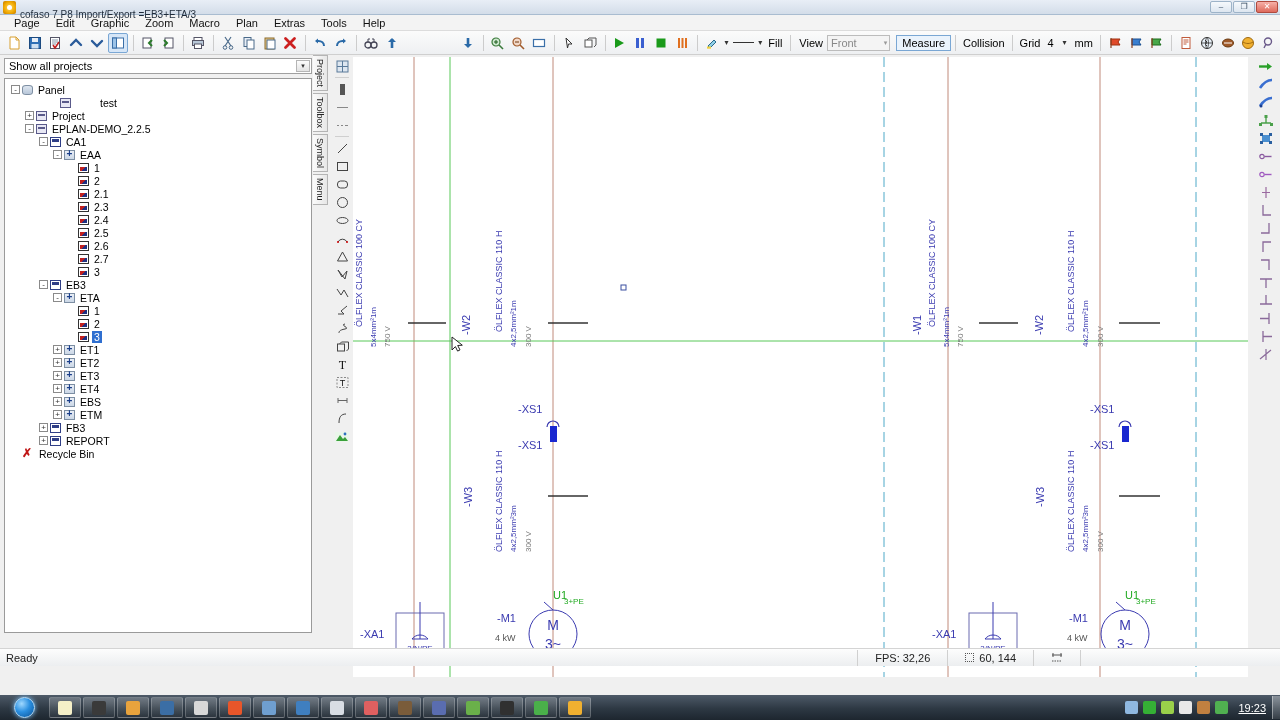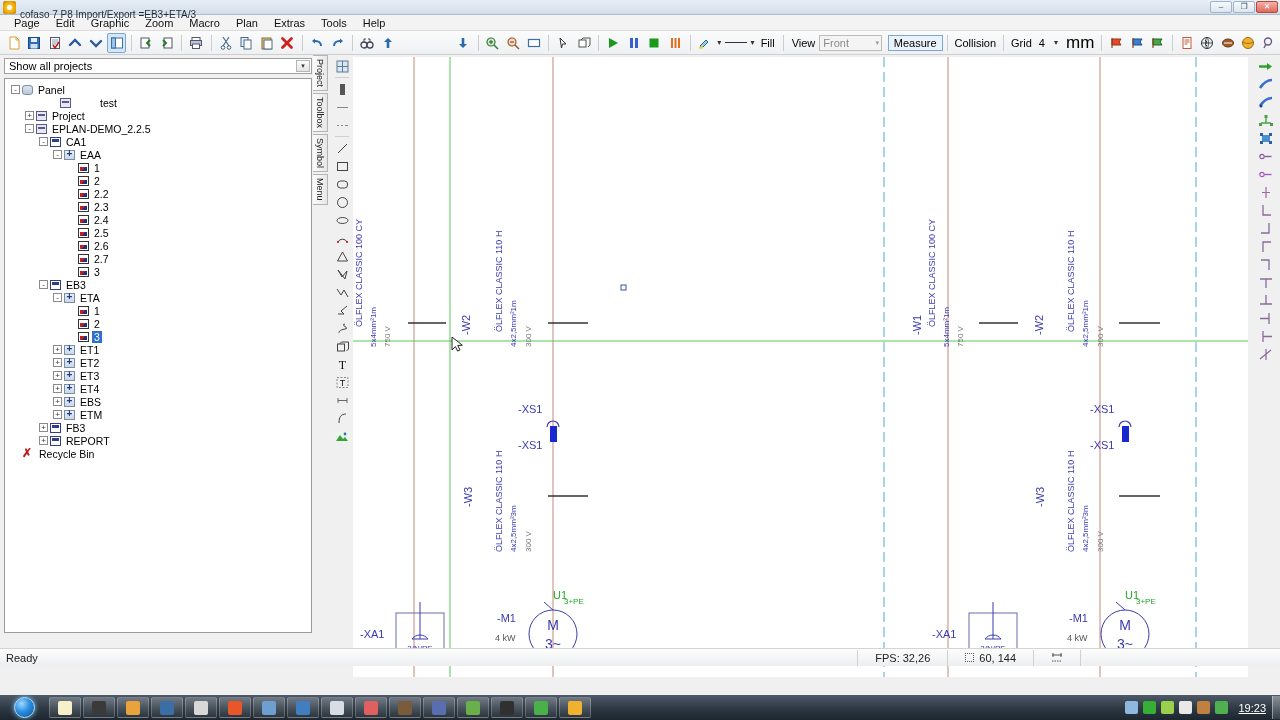--- a/index.html
+++ b/index.html
@@ -378,21 +378,21 @@
     <span style="position:absolute;right:2px;font-size:7px;color:#999;">▾</span>
   </div>
   <div style="width:6px"></div>
   <div style="font-size:11px;border:1px solid #7aa7d4;background:#eaf3fc;padding:1px 5px;">Measure</div>
   <div class="tsep"></div>
   <div style="font-size:11px;padding:0 3px;">Collision</div>
   <div class="tsep"></div>
   <div style="font-size:11px;padding:0 3px;">Grid</div>
   <div style="font-size:11px;padding:0 4px;">4</div>
   <div style="font-size:8px;color:#333;margin:0 5px;">▾</div>
-  <div style="font-size:17px;padding:0 3px;">mm</div>
+  <div style="font-size:11px;padding:0 3px;">mm</div>
   <div class="tsep"></div>
   <div class="tbtn">
     <svg width="14" height="14" viewBox="0 0 14 14">
         <path d="M3 3h9l-2 3 2 3H3z" fill="#e04a2a" stroke="#a03010"></path>
         <path d="M3 2v10" stroke="#884020" stroke-width="1.2"></path>
       </svg>
   </div>
   <div class="tbtn">
     <svg width="14" height="14" viewBox="0 0 14 14">
         <path d="M3 3h9l-2 3 2 3H3z" fill="#3a7fd0" stroke="#1a4f90"></path>
@@ -481,21 +481,21 @@
         <span class="tlabel">1</span>
       </div>
       <div class="tnode" style="padding-left: 56px;">
         <span class="spacer"></span>
         <span class="ico sheet"></span>
         <span class="tlabel">2</span>
       </div>
       <div class="tnode" style="padding-left: 56px;">
         <span class="spacer"></span>
         <span class="ico sheet"></span>
-        <span class="tlabel">2.2</span>
+        <span class="tlabel">2.1</span>
       </div>
       <div class="tnode" style="padding-left: 56px;">
         <span class="spacer"></span>
         <span class="ico sheet"></span>
         <span class="tlabel">2.3</span>
       </div>
       <div class="tnode" style="padding-left: 56px;">
         <span class="spacer"></span>
         <span class="ico sheet"></span>
         <span class="tlabel">2.4</span>

